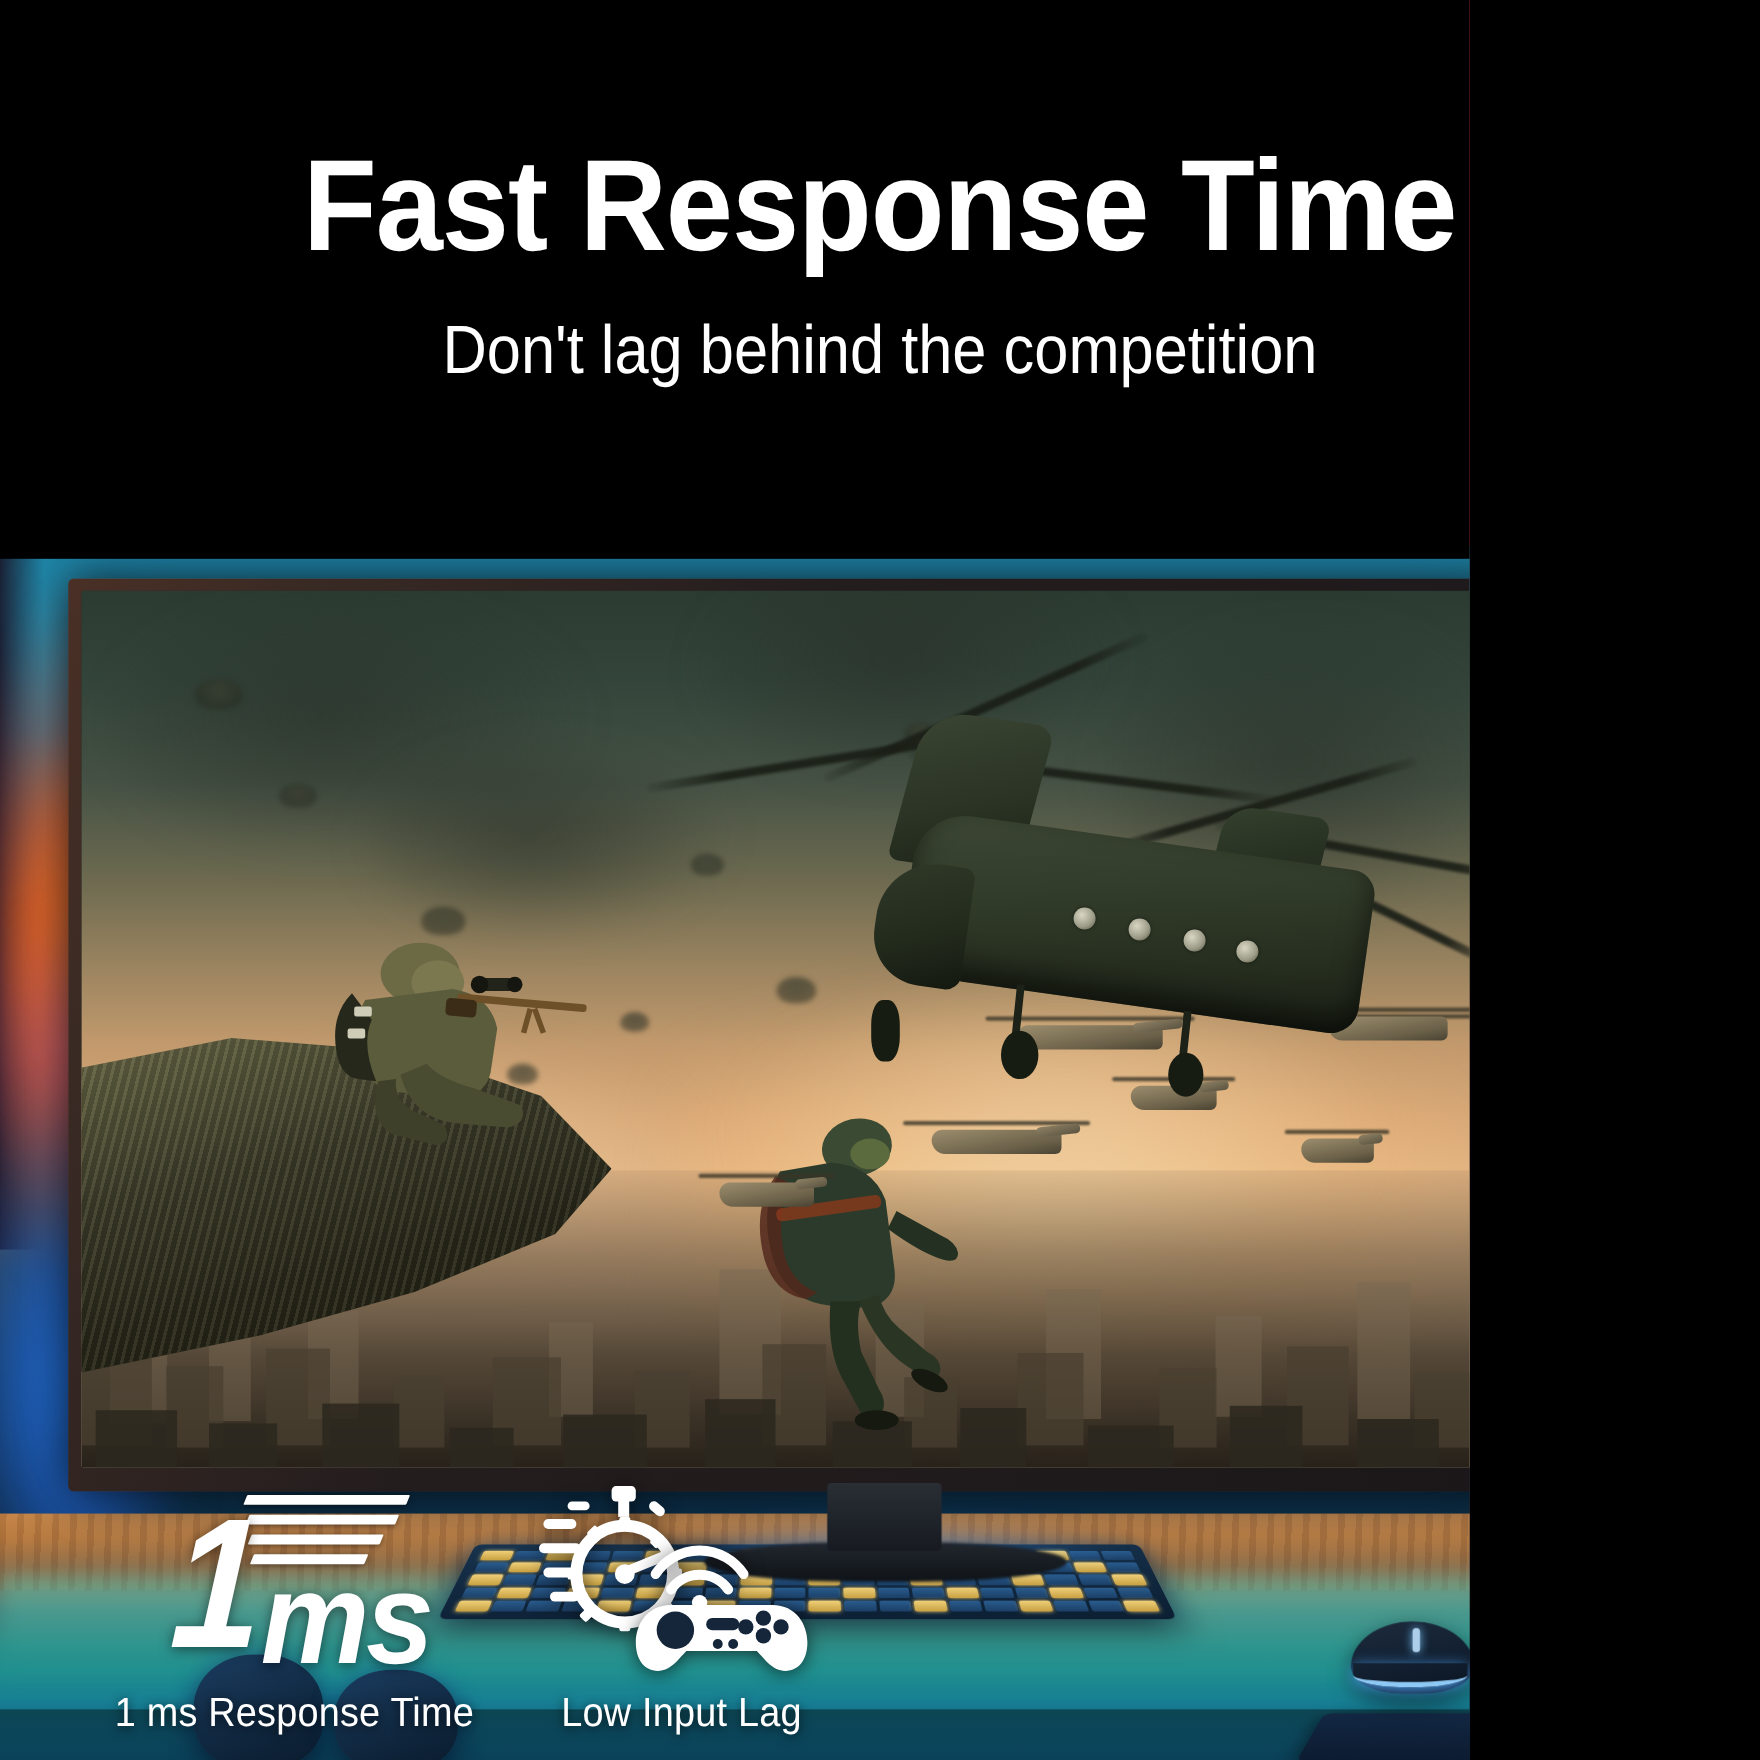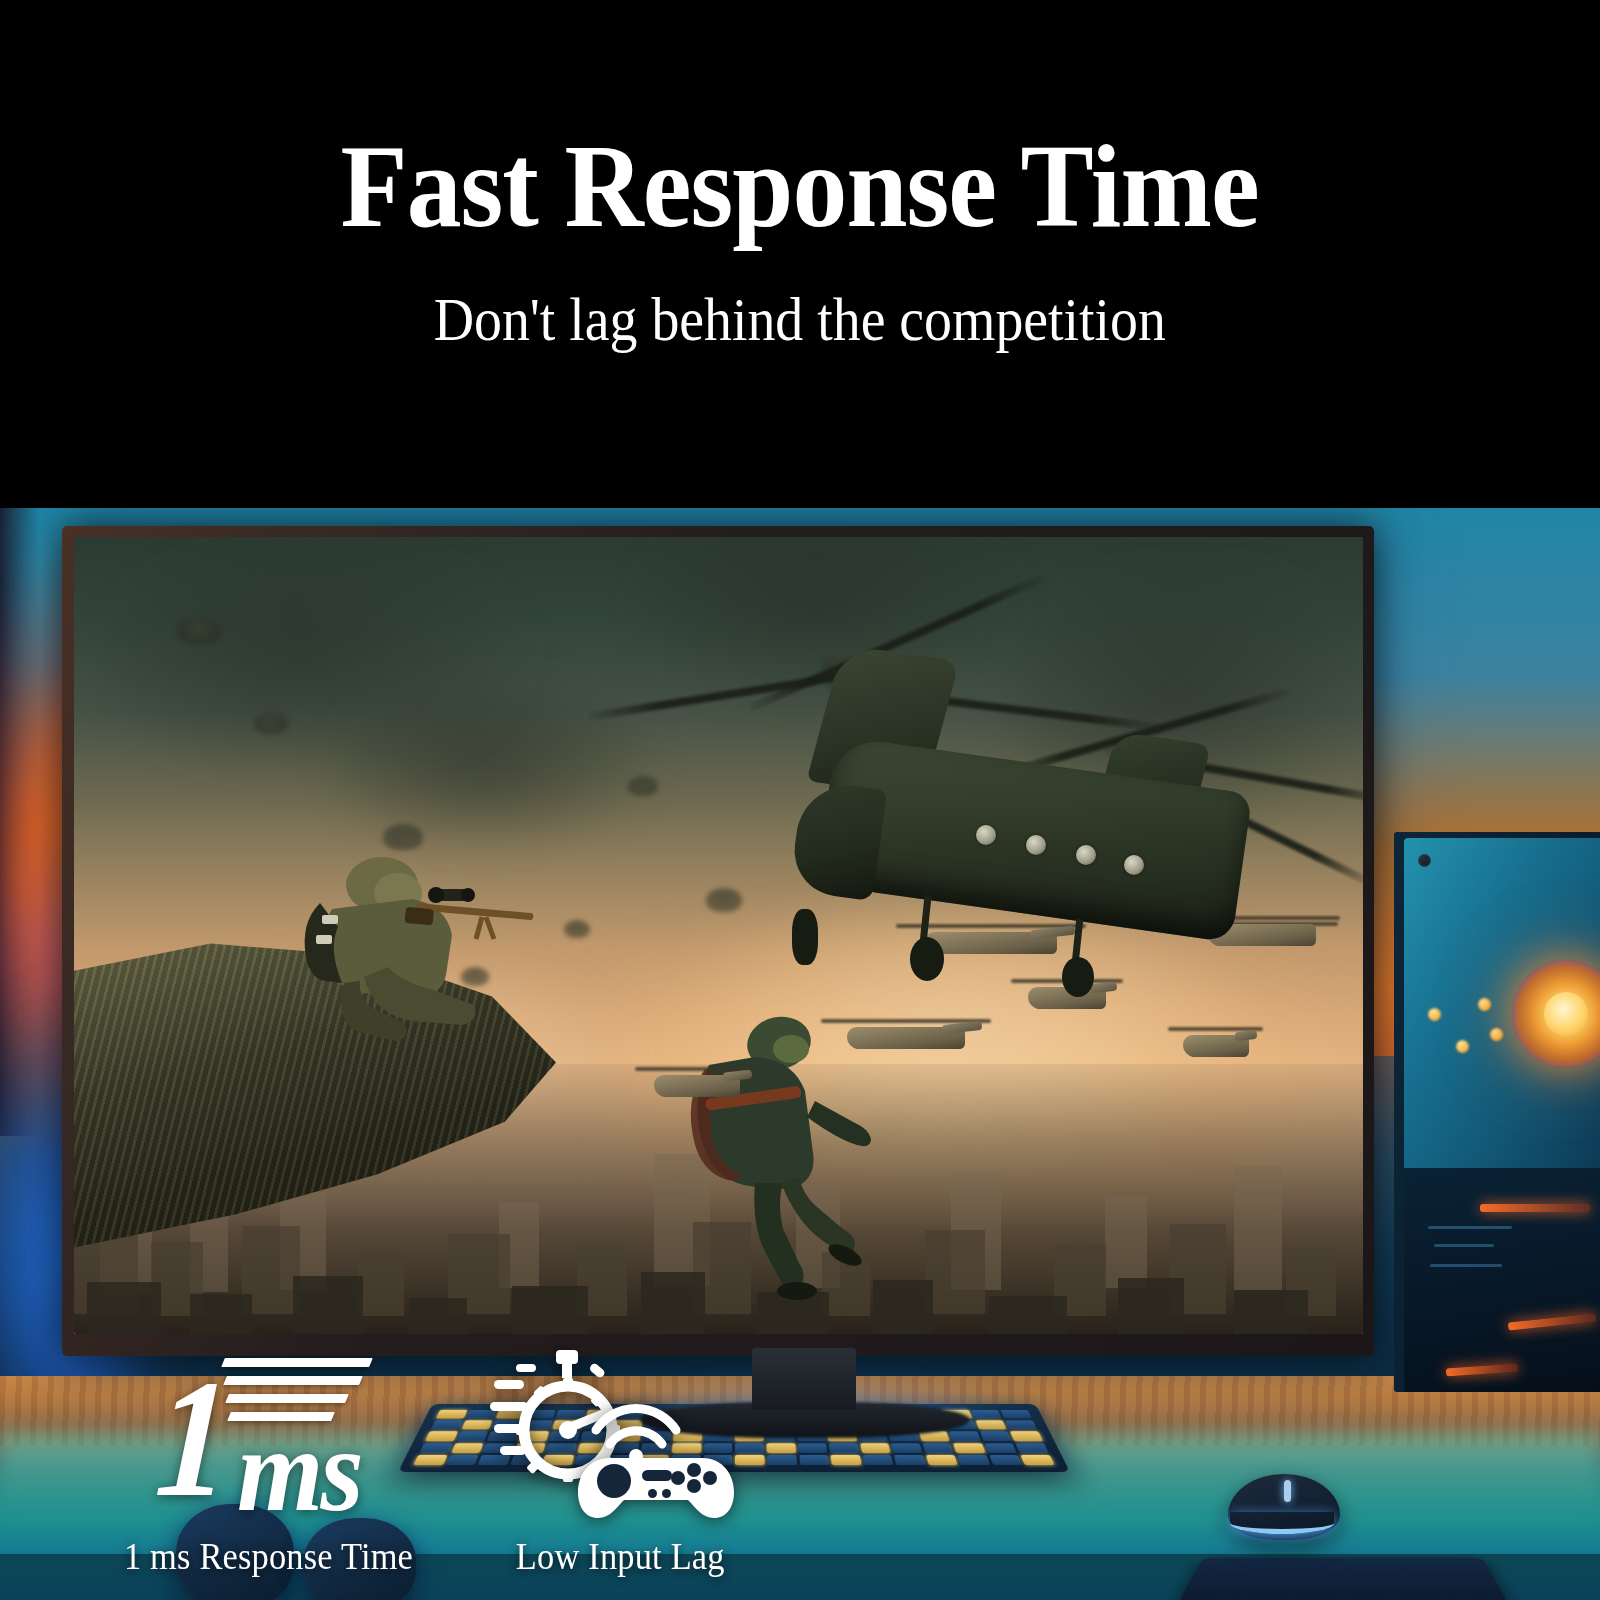--- a/index.html
+++ b/index.html
@@ -1,19 +1,19 @@
 <!DOCTYPE html>
 <html><head>
 <meta charset="utf-8">
 <style>
   * { margin:0; padding:0; box-sizing:border-box; }
   html,body { width:1600px; height:1600px; background:#000; overflow:hidden; }
   body { font-family:"Liberation Sans", sans-serif; }
 
-  #page { position:relative; width:1600px; height:1600px; background:#ef4444; overflow:hidden;font-family:Liberation Serif, serif; }
+  #page { position:relative; width:1336px; height:1600px; background:#ef4444; overflow:hidden; }
 
   
   #header {
     position:absolute; left:0; top:0; width:1600px; height:508px;
     background:#000; z-index:60;
     display:flex; flex-direction:column; align-items:center; justify-content:flex-start;
     padding-top:128px;
   }
   #headline {
     color:#fff; font-size:118px; line-height:1.0; font-weight:700;

